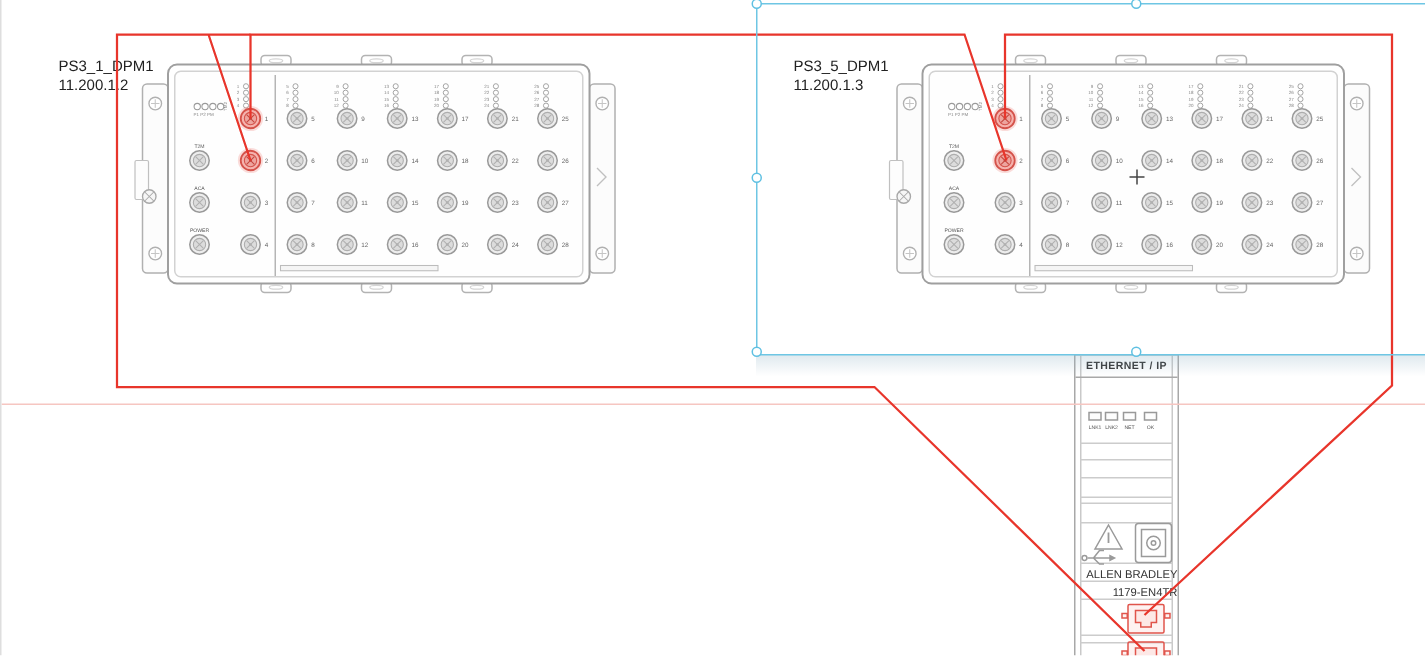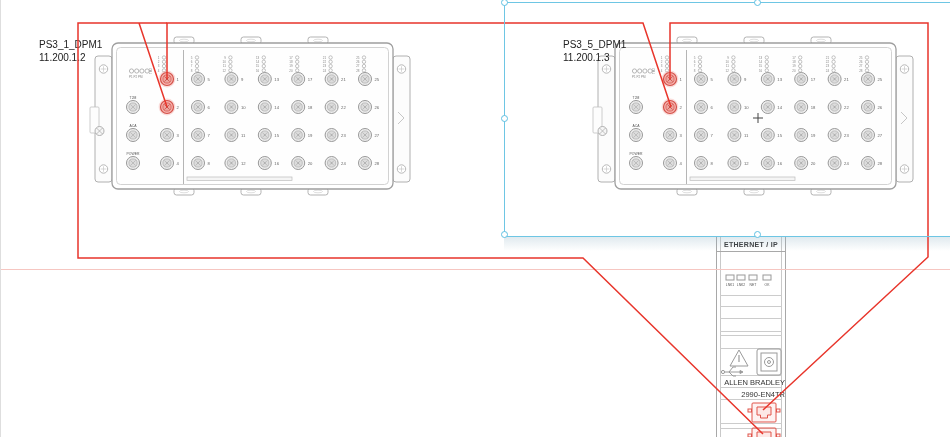--- a/index.html
+++ b/index.html
@@ -647,21 +647,21 @@
           <circle cx="364" cy="163" r="0.9" fill="#b0b0b0"></circle>
           <text x="373.5" y="164.8" font-size="4.2" fill="#666">28</text>
         </g>
       </g>
     </svg>
 
   <div class="dev-label" style="left:38px">
     <div>PS3_1_DPM1</div>
     <div>11.200.1.2</div>
   </div>
-  <div class="dev-label" style="left:562px">
+  <div class="dev-label" style="left:528px">
     <div>PS3_5_DPM1</div>
     <div>11.200.1.3</div>
   </div>
 
   <div id="module">
     <div class="mod-side" style="left:3px"></div>
     <div class="mod-side" style="right:3px"></div>
     <div id="mod-header">ETHERNET / IP</div>
     <div id="mod-hlines">
         <div class="mod-hline" style="top: 58px;"></div>
@@ -701,21 +701,21 @@
         </g>
         <g>
           <rect x="38" y="2" width="24" height="26" rx="2"></rect>
           <rect x="42" y="6" width="16" height="18"></rect>
           <circle cx="50" cy="15" r="4.5"></circle>
           <circle cx="50" cy="15" r="1.5"></circle>
         </g>
       </g>
     </svg>
     <div class="mod-text" style="top:141px">ALLEN BRADLEY</div>
-    <div class="mod-text" style="top:153px">2990-EN4TR</div>
+    <div class="mod-text" style="top:153px">1179-EN4TR</div>
     <svg width="34" height="21" style="left:31px;top:165px">
       <g fill="rgba(250,205,200,0.25)" stroke="#e0544b" stroke-width="1">
         <rect x="4" y="1" width="24" height="19" rx="1"></rect>
         <path d="M9,5 h14 v8 h-3.5 v3 h-7 v-3 h-3.5 Z"></path>
         <rect x="0" y="7" width="3.5" height="3"></rect>
         <rect x="28.5" y="7" width="3.5" height="3"></rect>
       </g>
     </svg>
     <svg width="34" height="21" style="left:31px;top:190px">
       <g fill="rgba(250,205,200,0.25)" stroke="#e0544b" stroke-width="1">

